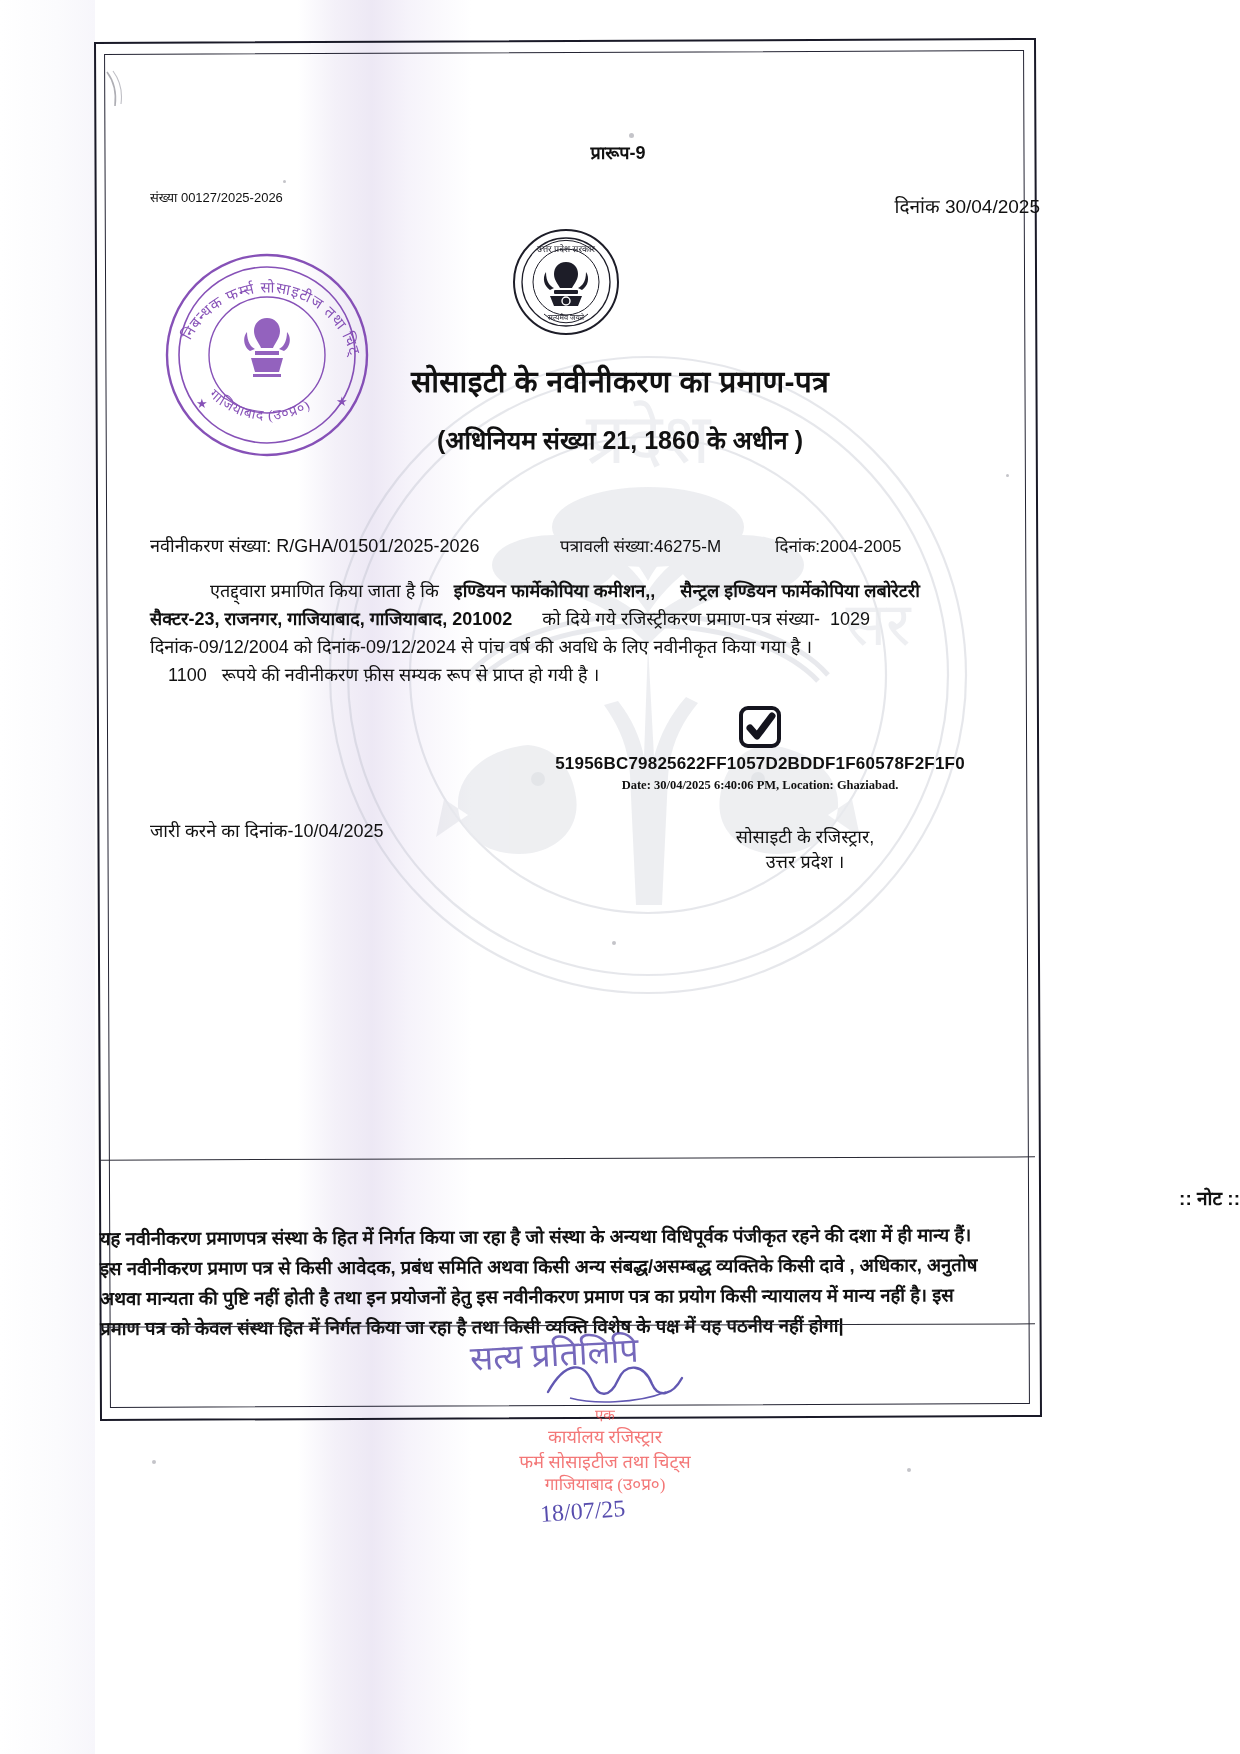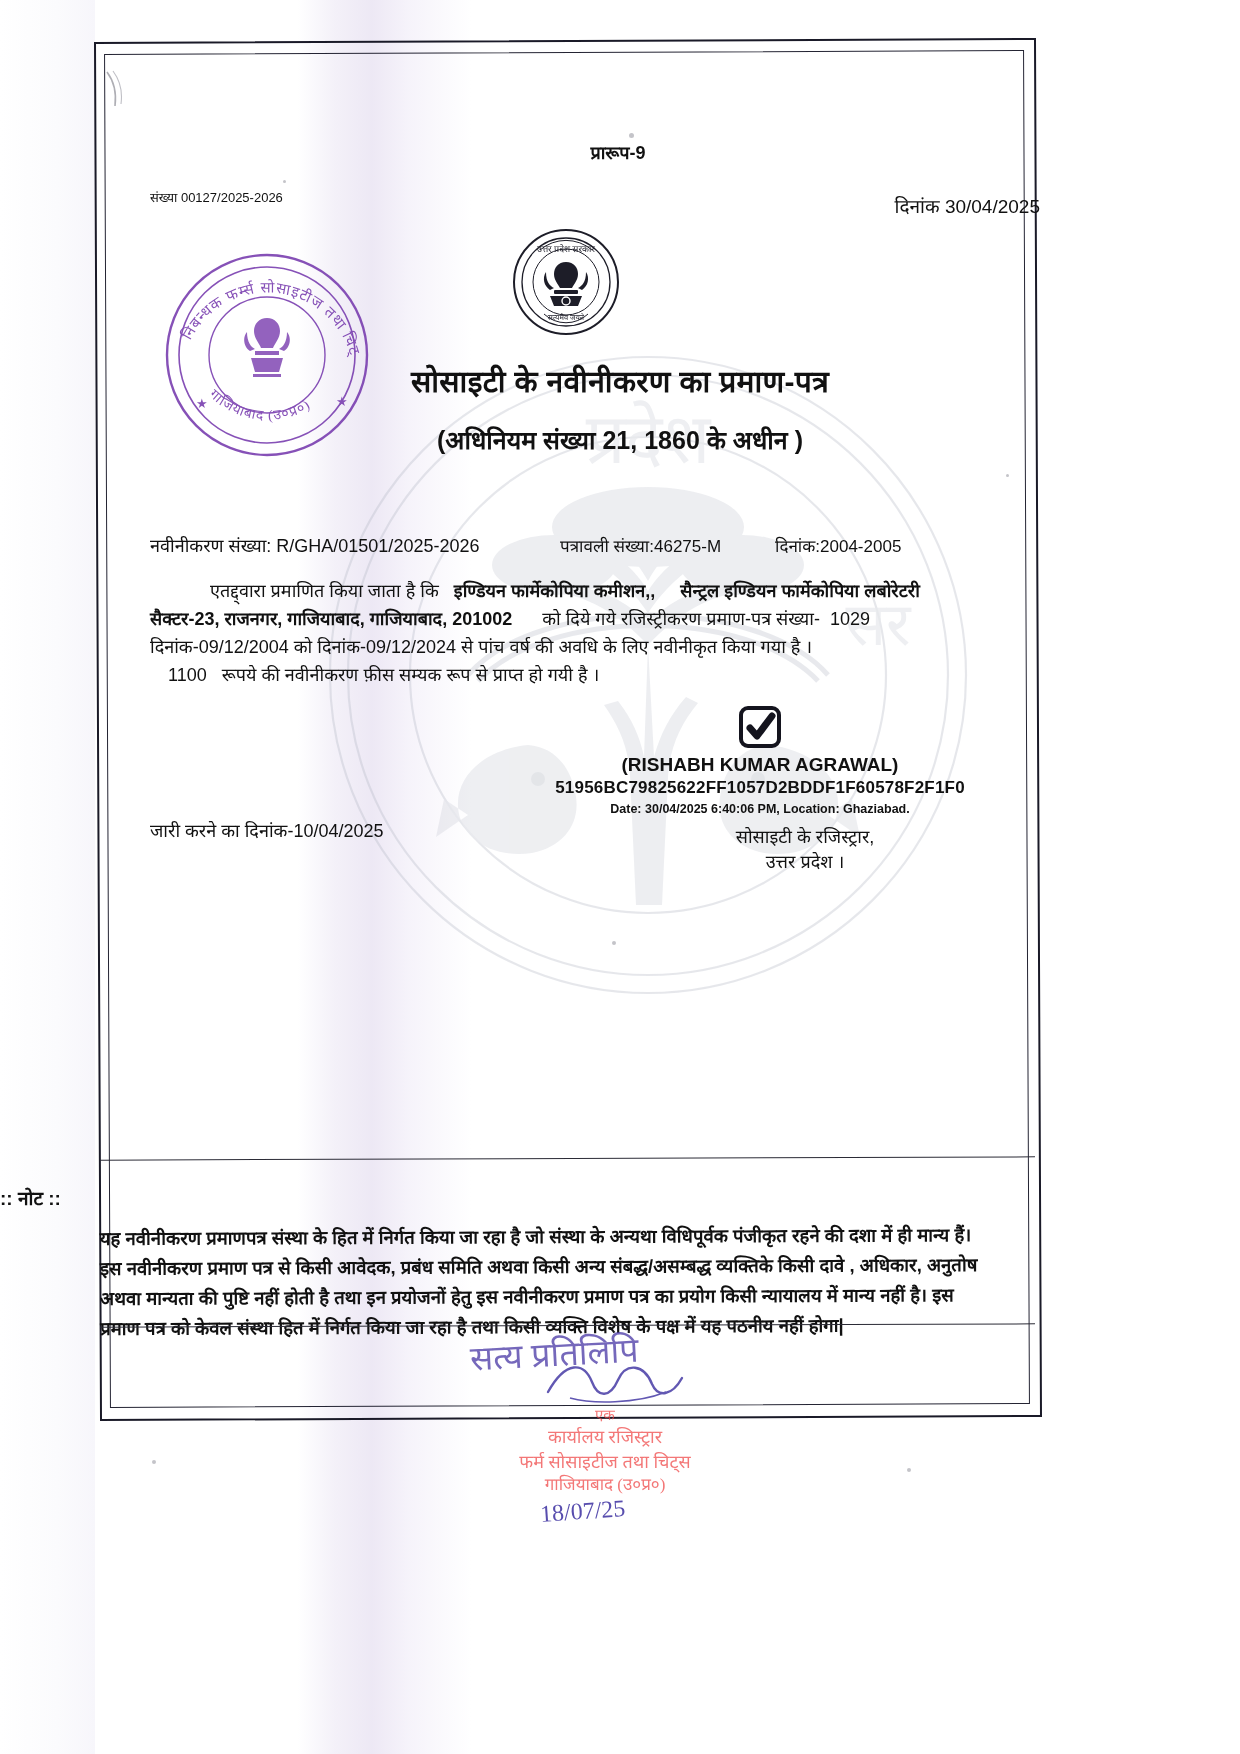--- a/index.html
+++ b/index.html
@@ -98,38 +98,38 @@
   }
 
   
   .dsc{
     position:absolute;left:525px;top:705px;width:470px;text-align:center;
   }
   .dsc-check{width:44px;height:44px;margin:0 auto 4px;display:block;}
   .dsc-by{font-weight:bold;font-size:19px;line-height:1.25;}
   .dsc-name{font-weight:bold;font-size:19px;line-height:1.25;}
   .dsc-hash{font-weight:bold;font-size:17px;letter-spacing:.2px;line-height:1.3;}
-  .dsc-meta{font-weight:bold;font-size:12.5px;margin-top:3px;}
+  .dsc-meta{font-weight:bold;font-size:12.5px;margin-top:3px;font-family:Liberation Serif, serif;}
 
   .registrar{
     position:absolute;left:675px;top:825px;width:260px;text-align:center;
     font-size:18px;line-height:1.4;
   }
 
   .issued-on{
     position:absolute;left:150px;top:818px;font-size:18px;
   }
 
   
   .note-rule{
     position:absolute;left:100px;top:1158px;width:935px;height:0;
     border-top:1px solid #2b2b36;transform:rotate(-0.2deg);
   }
   .note-title{
-    position:absolute;left:0;right:0;top:1185px;text-align:left;
+    position:absolute;left:0;right:0;top:1185px;text-align:right;
     font-size:19px;font-weight:bold;
   }
   .note-body{
     position:absolute;left:100px;top:1222px;width:940px;
     font-size:18.5px;line-height:1.62;font-weight:bold;text-align:justify;
     transform:rotate(-0.25deg);
   }
   .note-body p{margin:0;}
   .note-rule2{
     position:absolute;left:100px;top:1325px;width:935px;height:0;
@@ -298,21 +298,20 @@
 <div class="fee-line">
   <span>1100</span>
   &nbsp;&nbsp;<span>रूपये की नवीनीकरण फ़ीस सम्यक रूप से प्राप्त हो गयी है ।</span>
 </div>
 
 <div class="dsc">
   <svg class="dsc-check" viewBox="0 0 44 44">
     <rect x="3" y="3" width="38" height="38" rx="7" fill="none" stroke="#14141e" stroke-width="4"></rect>
     <path d="M12 23 L19 31 L34 11" fill="none" stroke="#14141e" stroke-width="7" stroke-linecap="round" stroke-linejoin="round"></path>
   </svg>
-  <div class="dsc-name">(RISHABH KUMAR AGRAWAL)</div>
   <div class="dsc-hash">51956BC79825622FF1057D2BDDF1F60578F2F1F0</div>
   <div class="dsc-meta">Date: 30/04/2025 6:40:06 PM, Location: Ghaziabad.</div>
 </div>
 
 <div class="registrar">
   <div>सोसाइटी के रजिस्ट्रार,</div>
   <div>उत्तर प्रदेश ।</div>
 </div>
 
 <div class="issued-on">जारी करने का दिनांक-10/04/2025</div>

